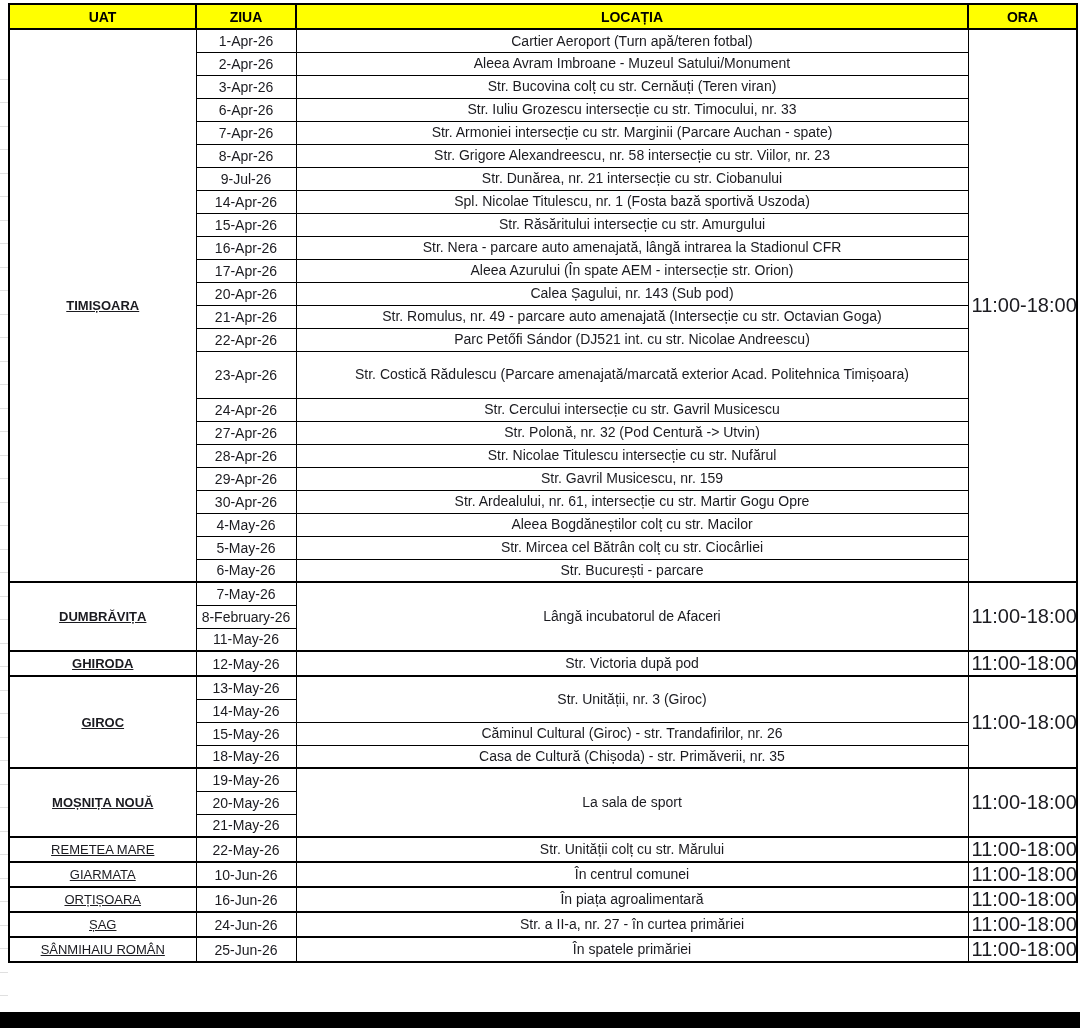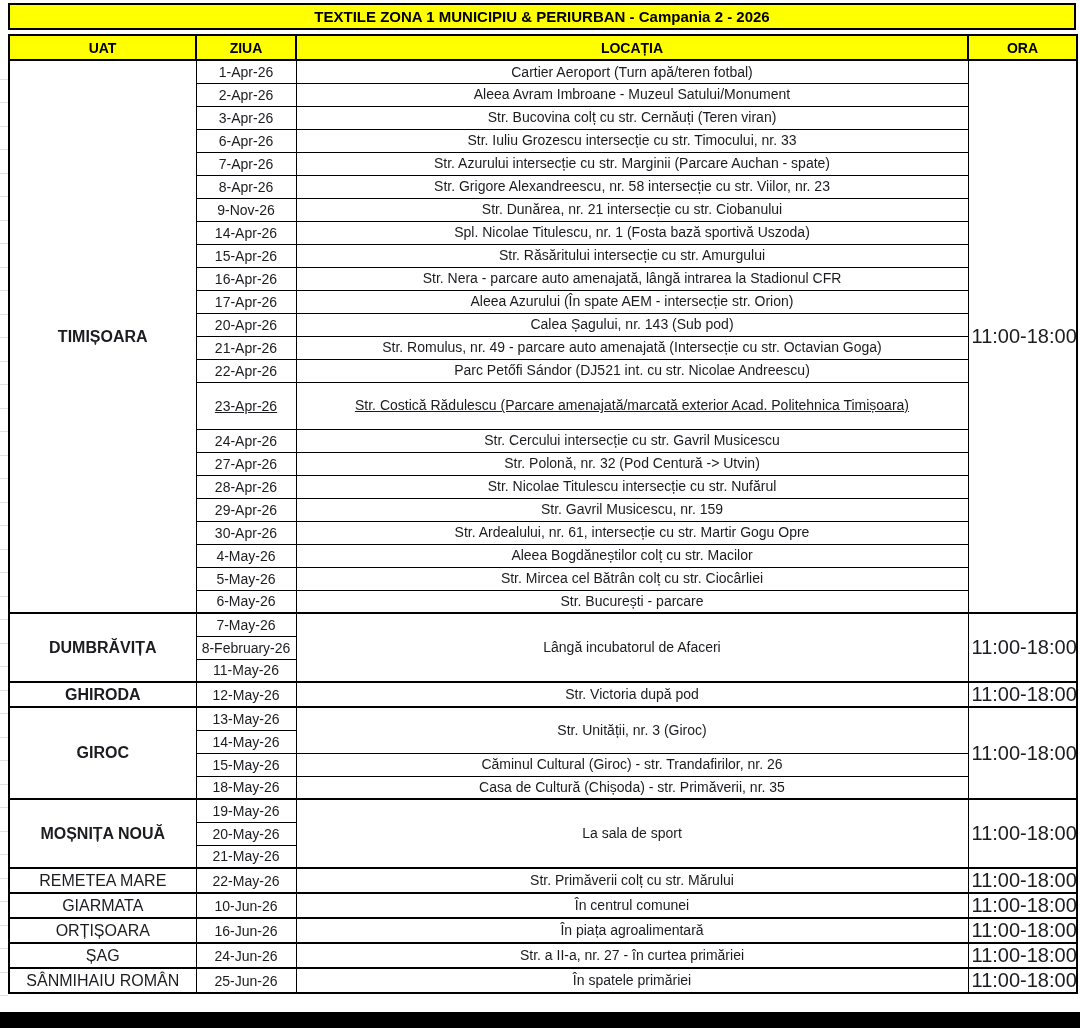--- a/index.html
+++ b/index.html
@@ -25,34 +25,33 @@
   table.schedule td, table.schedule th{
     border:1px solid #000;padding:0 3px;text-align:center;vertical-align:middle;
     overflow:hidden;white-space:nowrap;
   }
   table.schedule thead th{
     background:#FFFF00;color:#000;font-weight:bold;height:23px;font-size:14px;
     border:2px solid #000;
   }
   tbody.section{border:2px solid #000;}
   tbody.section tr{height:23px;}
-  tbody.section tr.tall{height:47px;text-decoration:underline;}
-  td.uat{font-size:16px;}
+  tbody.section tr.tall{height:47px;}
+  td.uat{font-size:13px;text-decoration:underline;}
   td.uat.bold{font-weight:bold;}
   td.loc{white-space:pre-line;line-height:1.45;}
   td.ora{font-size:20px;}
   .bottom-bar{position:absolute;left:0;bottom:0;width:1080px;height:16px;background:#000;}
 </style>
 </head>
 <body>
 
 <div class="gutter"></div>
 
 <div class="sheet">
-  <div class="title-bar">TEXTILE ZONA 1 MUNICIPIU &amp; PERIURBAN - Campania 2 - 2026</div>
 
   <table class="schedule">
     <colgroup>
       <col style="width:187px">
         <col style="width:100px">
         <col style="width:672px">
         <col style="width:109px">
     </colgroup>
     <thead>
       <tr>
@@ -76,28 +75,28 @@
         <tr>
           <td class="ziua">3-Apr-26</td>
           <td class="loc">Str. Bucovina colț cu str. Cernăuți (Teren viran)</td>
         </tr>
         <tr>
           <td class="ziua">6-Apr-26</td>
           <td class="loc">Str. Iuliu Grozescu intersecție cu str. Timocului, nr. 33</td>
         </tr>
         <tr>
           <td class="ziua">7-Apr-26</td>
-          <td class="loc">Str. Azurului intersecție cu str. Marginii (Parcare Auchan - spate)</td>
+          <td class="loc">Str. Armoniei intersecție cu str. Marginii (Parcare Auchan - spate)</td>
         </tr>
         <tr>
           <td class="ziua">8-Apr-26</td>
           <td class="loc">Str. Grigore Alexandreescu, nr. 58 intersecție cu str. Viilor, nr. 23</td>
         </tr>
         <tr>
-          <td class="ziua">9-Nov-26</td>
+          <td class="ziua">9-Jul-26</td>
           <td class="loc">Str. Dunărea, nr. 21 intersecție cu str. Ciobanului</td>
         </tr>
         <tr>
           <td class="ziua">14-Apr-26</td>
           <td class="loc">Spl. Nicolae Titulescu, nr. 1 (Fosta bază sportivă Uszoda)</td>
         </tr>
         <tr>
           <td class="ziua">15-Apr-26</td>
           <td class="loc">Str. Răsăritului intersecție cu str. Amurgului</td>
         </tr>
@@ -211,21 +210,21 @@
           <td class="ziua">20-May-26</td>
         </tr>
         <tr>
           <td class="ziua">21-May-26</td>
         </tr>
       </tbody>
       <tbody class="section">
         <tr>
           <td class="uat">REMETEA MARE</td>
           <td class="ziua">22-May-26</td>
-          <td class="loc">Str. Primăverii colț cu str. Mărului</td>
+          <td class="loc">Str. Unității colț cu str. Mărului</td>
           <td class="ora">11:00-18:00</td>
         </tr>
       </tbody>
       <tbody class="section">
         <tr>
           <td class="uat">GIARMATA</td>
           <td class="ziua">10-Jun-26</td>
           <td class="loc">În centrul comunei</td>
           <td class="ora">11:00-18:00</td>
         </tr>

